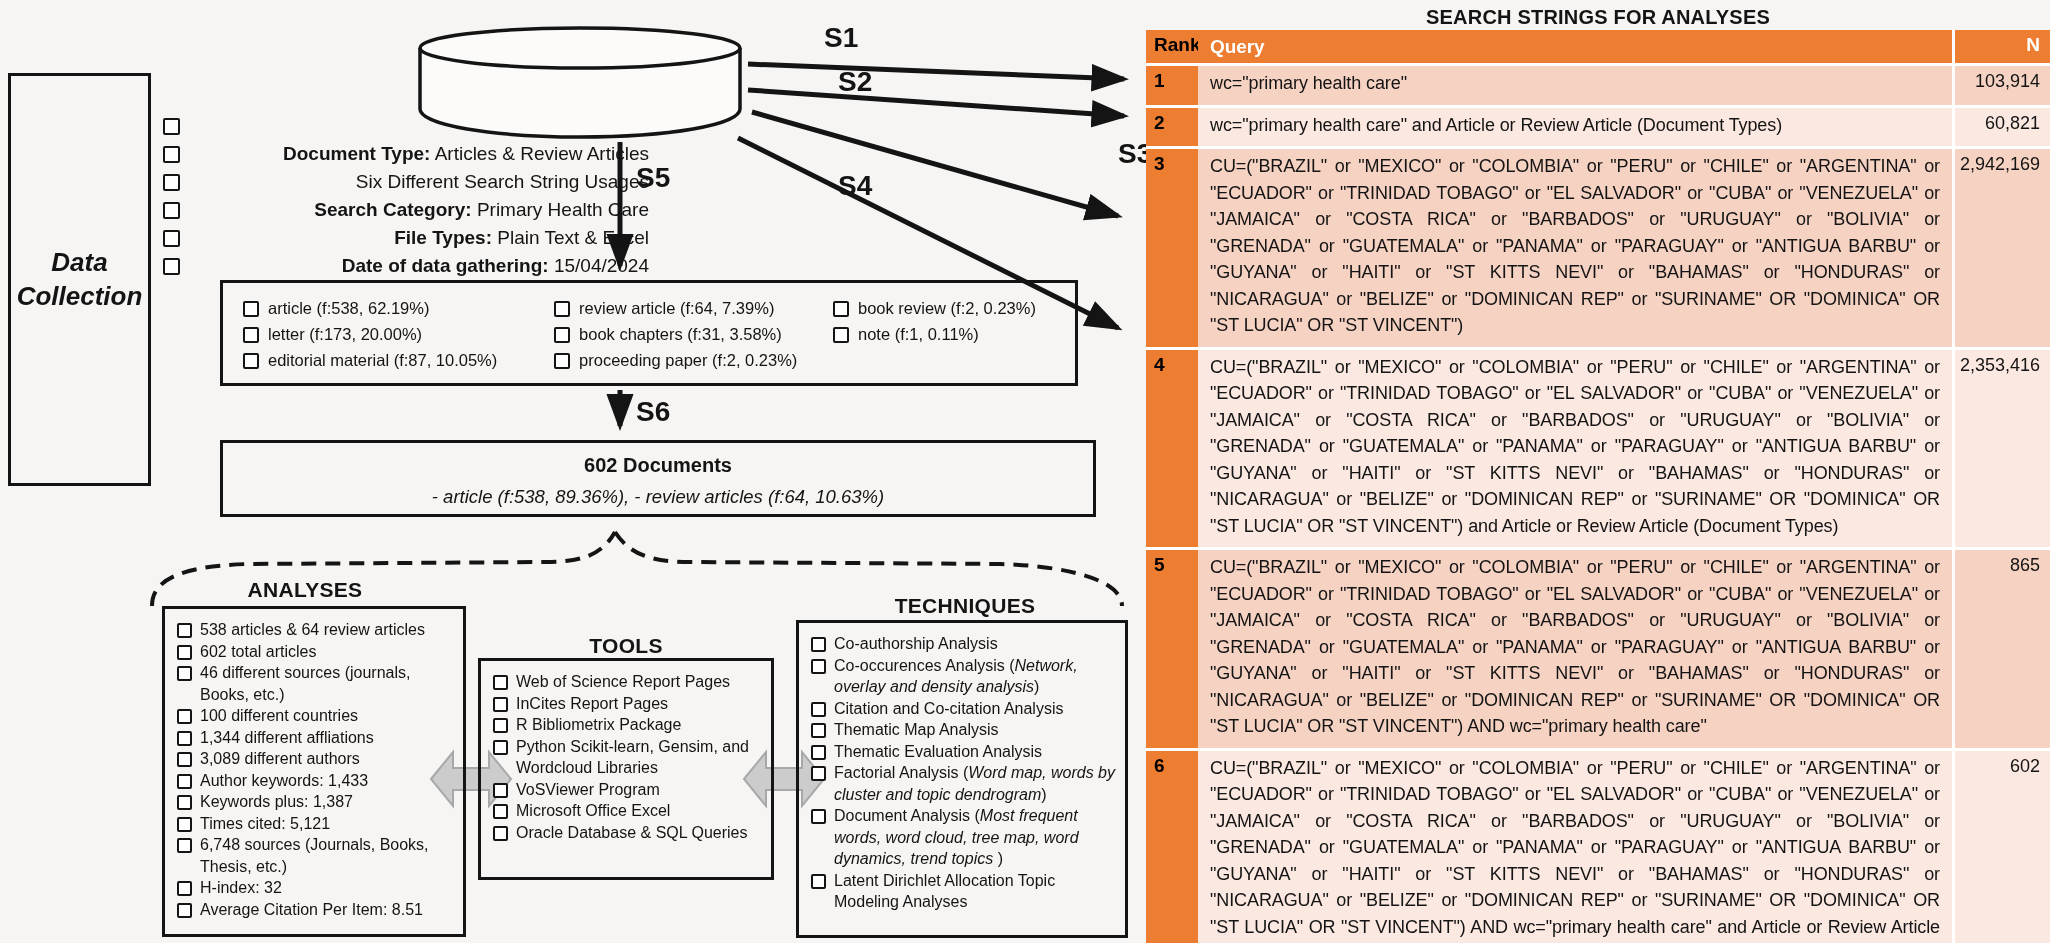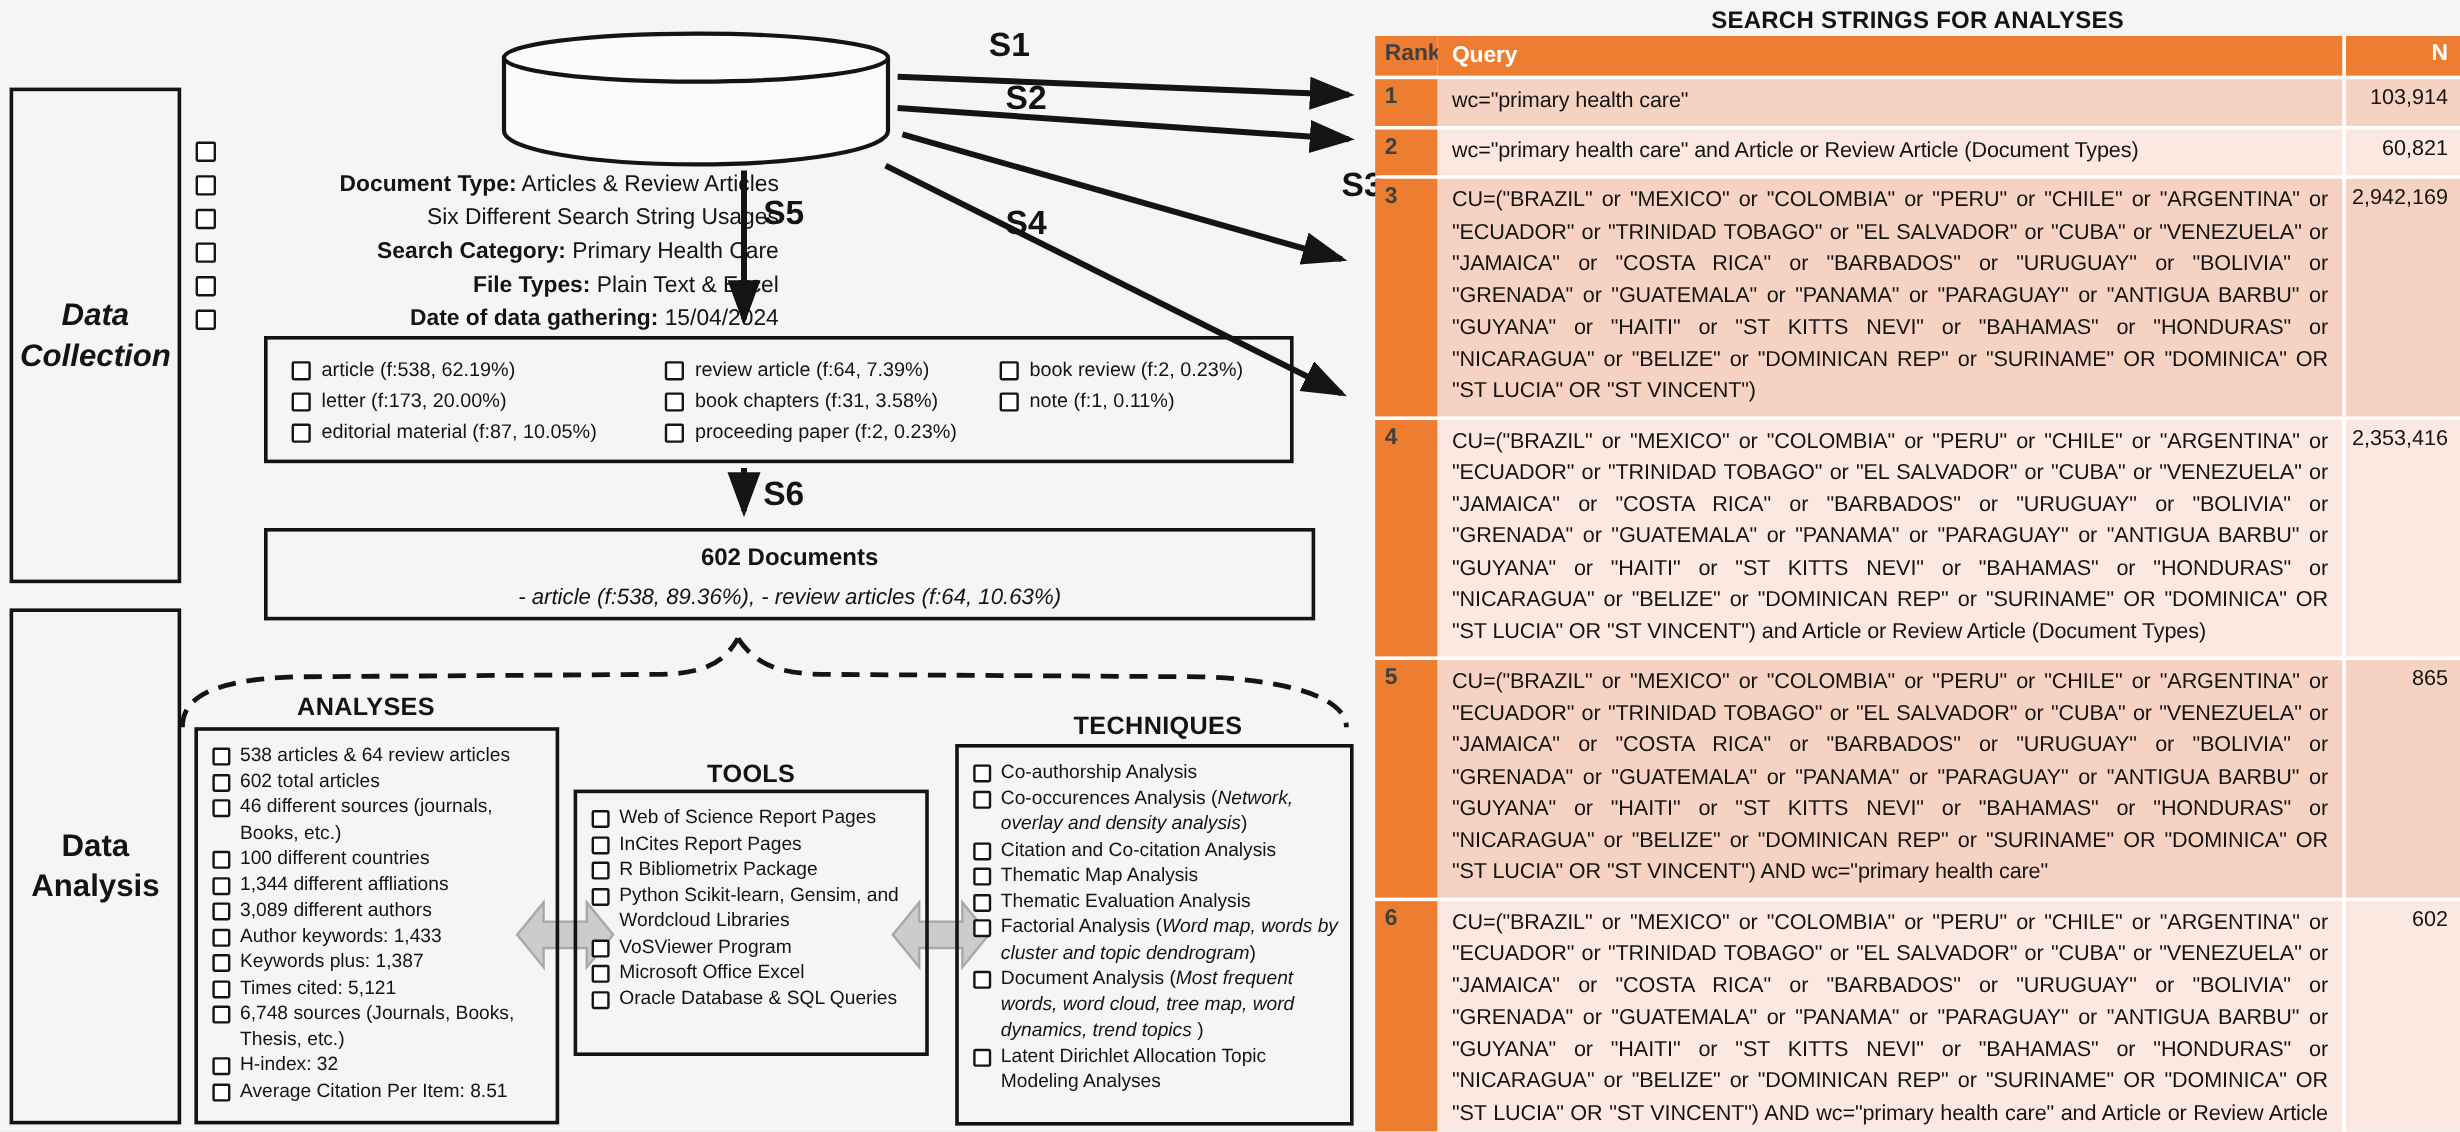--- a/index.html
+++ b/index.html
@@ -74,21 +74,21 @@
   .overlay{position:absolute;left:0;top:0;pointer-events:none;}
   
   .tbl-title{
     position:absolute;left:1146px;top:6px;width:904px;text-align:center;
     font-weight:bold;font-size:20px;letter-spacing:.2px;
   }
   .tbl{position:absolute;left:1146px;top:30px;width:904px;}
   .thead,.trow{display:flex;border-bottom:3px solid #fff;align-items:stretch;}
   .c-rank{
     width:52px;flex:none;box-sizing:border-box;background:var(--accent);
-    color:#404040;font-weight:bold;font-size:19px;padding:4px 0 0 8px;
+    color:#000000;font-weight:bold;font-size:19px;padding:4px 0 0 8px;
   }
   .c-query{
     flex:1;box-sizing:border-box;padding:4px 12px 8px 12px;
     font-size:18px;line-height:26.5px;text-align:justify;letter-spacing:-0.1px;
   }
   .c-n{
     width:98px;flex:none;box-sizing:border-box;text-align:right;
     padding:5px 10px 0 0;font-size:18px;border-left:3px solid #fff;
   }
   .thead{height:33px;}
@@ -128,23 +128,20 @@
     </g>
     <g fill="#cccccc" stroke="#a8a8a8" stroke-width="2">
       <polygon points="431,779 453,752 453,768 489,768 489,752 511,779 489,806 489,790 453,790 453,806"></polygon>
       <polygon points="744,779 766,752 766,768 802,768 802,752 824,779 802,806 802,790 766,790 766,806"></polygon>
     </g>
   </svg>
 
   <div class="panel" id="data-collection">
     <div class="plabel">Data Collection</div>
   </div>
-  <div class="panel" id="data-analysis">
-    <div class="plabel">Data Analysis</div>
-  </div>
 
   <div class="checklist">
       <div class="li">
         <span class="cb"></span>
         <span class="tx"><b>Years:</b> 1982-2024</span>
       </div>
       <div class="li">
         <span class="cb"></span>
         <span class="tx"><b>Document Type:</b> Articles &amp; Review Articles</span>
       </div>

